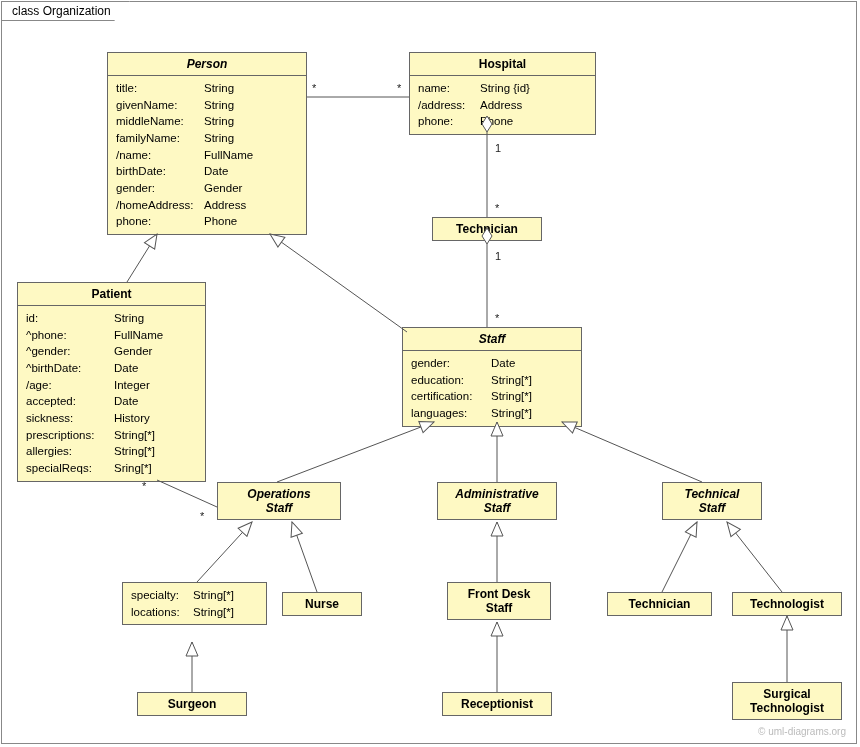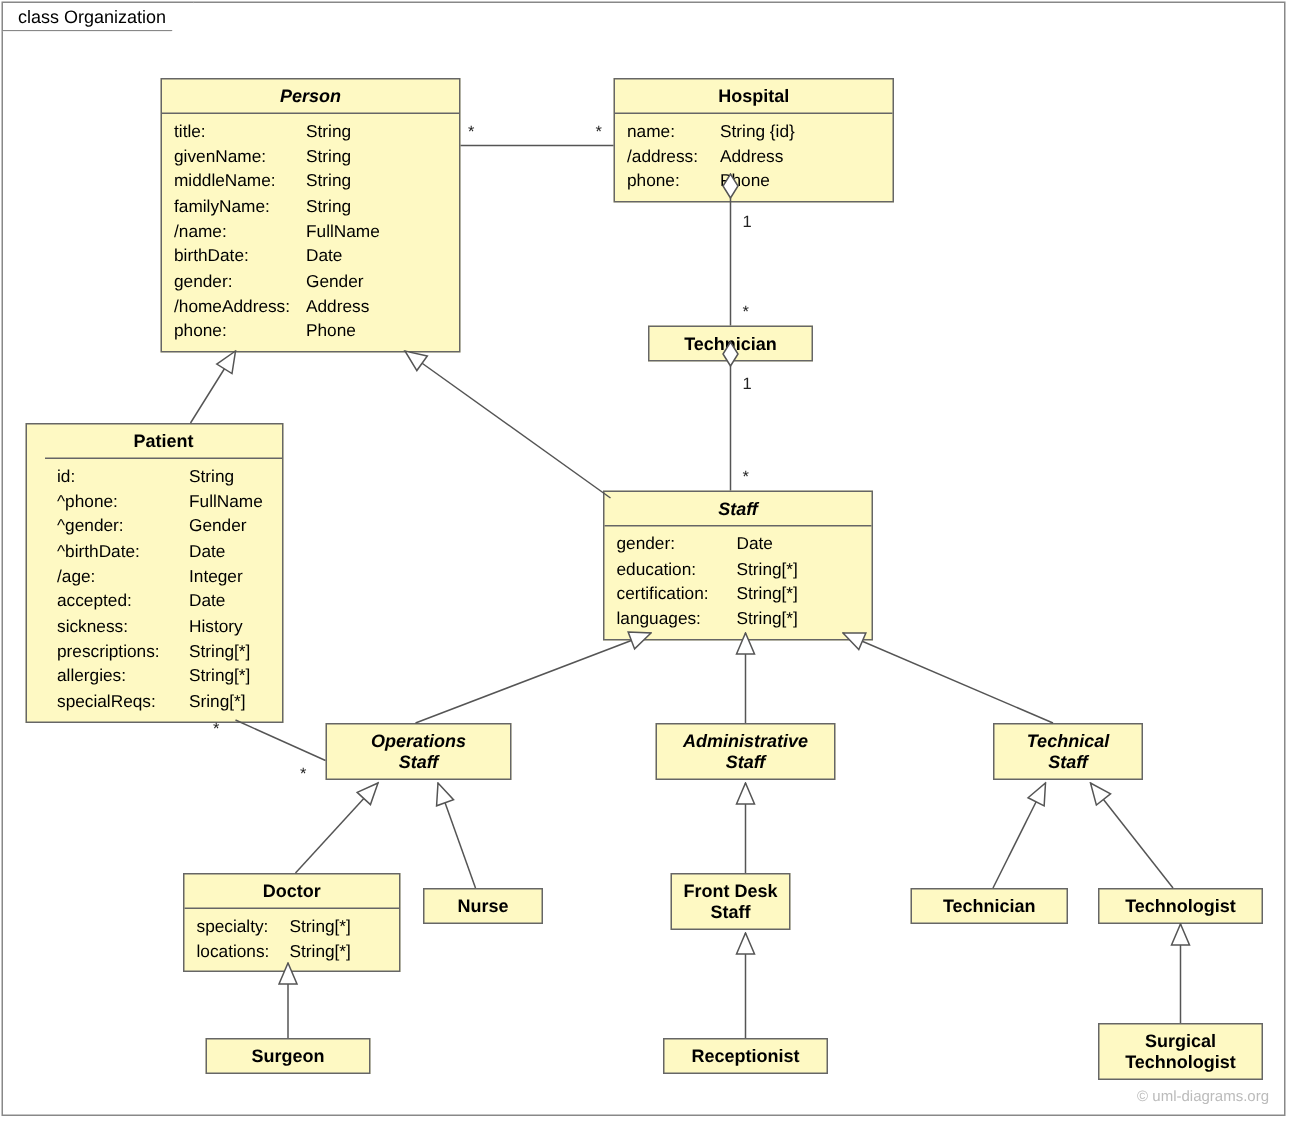--- a/index.html
+++ b/index.html
@@ -143,21 +143,21 @@
           <span class="attr-name" style="min-width:62px">phone:</span>
           <span class="attr-type">Phone</span>
         </div>
     </div>
   </div>
 
   <div class="class-box" style="left:430px; top:215px; width:110px;">
     <div class="class-title concrete" style="border-bottom:none;">Technician</div>
   </div>
 
-  <div class="class-box" style="left:15px; top:280px; width:172px;padding-left:12px;">
+  <div class="class-box" style="left:15px; top:280px; width:189px;">
     <div class="class-title concrete">Patient</div>
     <div class="class-attrs">
       <div class="attr-row">
           <span class="attr-name">id:</span>
           <span class="attr-type">String</span>
         </div>
       <div class="attr-row">
           <span class="attr-name">^phone:</span>
           <span class="attr-type">FullName</span>
         </div>
@@ -225,37 +225,36 @@
   <div class="class-box" style="left:435px; top:480px; width:120px;">
     <div class="class-title" style="border-bottom:none; white-space:pre-line;">Administrative
 Staff</div>
   </div>
   <div class="class-box" style="left:660px; top:480px; width:100px;">
     <div class="class-title" style="border-bottom:none; white-space:pre-line;">Technical
 Staff</div>
   </div>
 
   <div class="class-box" style="left:120px; top:580px; width:145px;">
-    <div class="class-title concrete">Doctor</div>
     <div class="class-attrs">
       <div class="attr-row">
           <span class="attr-name" style="min-width:62px">specialty:</span>
           <span class="attr-type">String[*]</span>
         </div>
       <div class="attr-row">
           <span class="attr-name" style="min-width:62px">locations:</span>
           <span class="attr-type">String[*]</span>
         </div>
     </div>
   </div>
   <div class="class-box" style="left:280px; top:590px; width:80px;">
     <div class="class-title concrete" style="border-bottom:none;">Nurse</div>
   </div>
 
-  <div class="class-box" style="left:445px; top:580px; width:80px;">
+  <div class="class-box" style="left:445px; top:580px; width:104px;">
     <div class="class-title concrete" style="border-bottom:none; white-space:pre-line;">Front Desk
 Staff</div>
   </div>
 
   <div class="class-box" style="left:605px; top:590px; width:105px;">
     <div class="class-title concrete" style="border-bottom:none;">Technician</div>
   </div>
   <div class="class-box" style="left:730px; top:590px; width:110px;">
     <div class="class-title concrete" style="border-bottom:none;">Technologist</div>
   </div>

